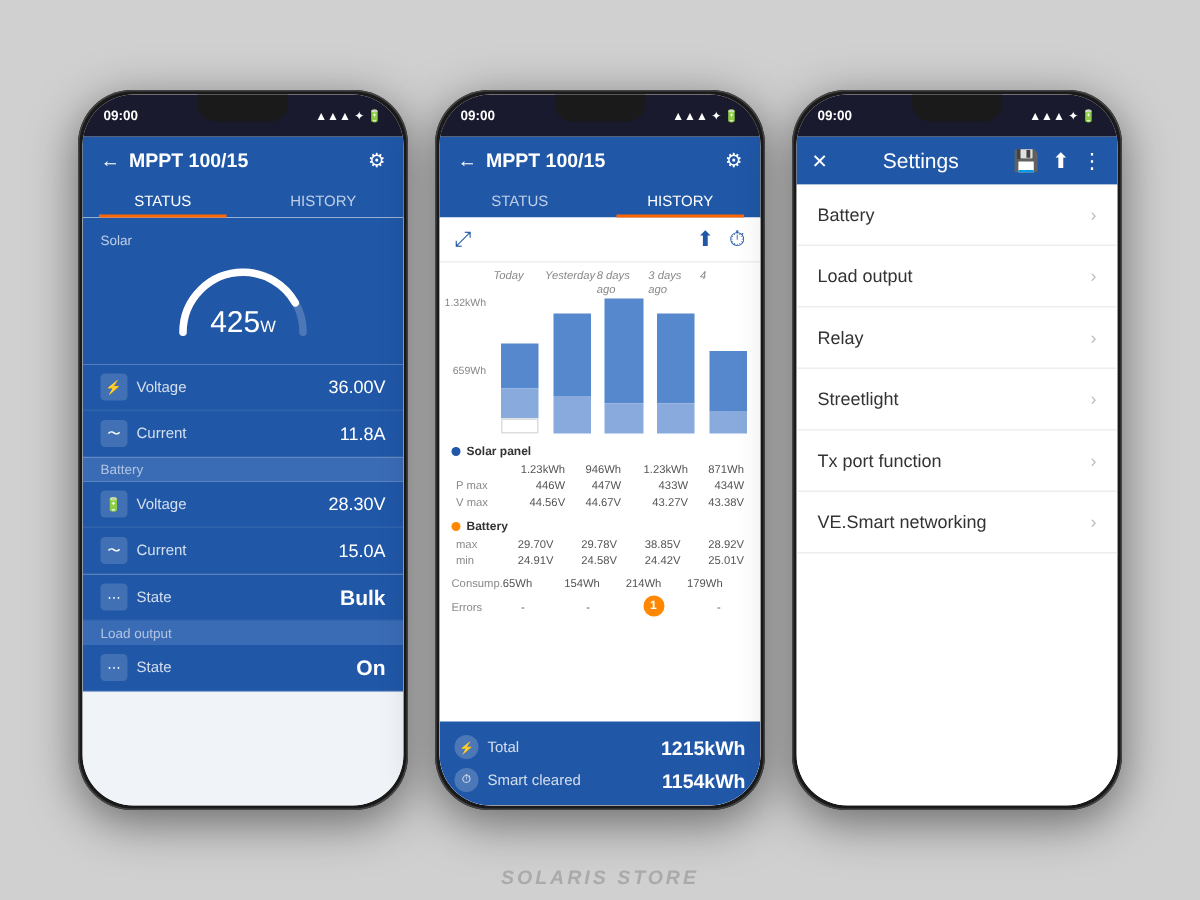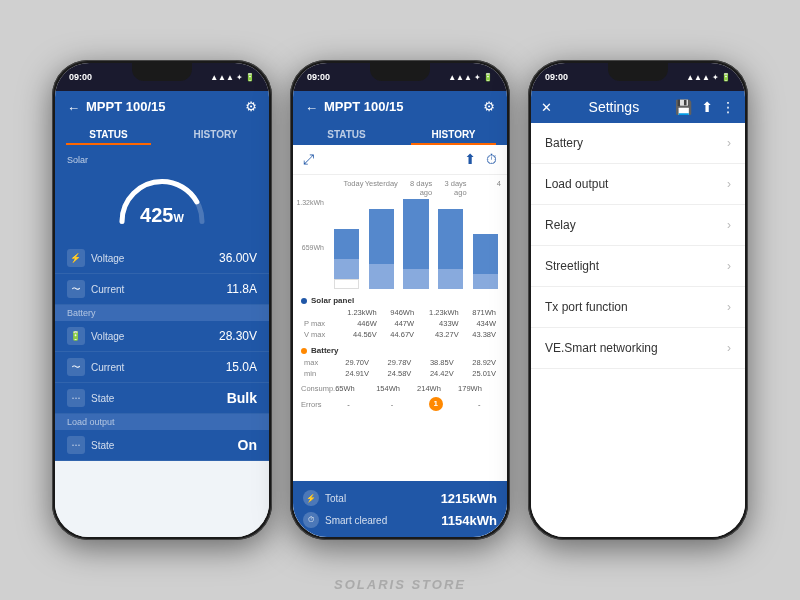--- a/index.html
+++ b/index.html
@@ -119,21 +119,21 @@
     .tabs {
       background: #2057a7;
       display: flex;
       flex-shrink: 0;
     }
     .tab {
       flex: 1;
       text-align: center;
       padding: 7px 0 5px;
       font-size: 10px;
-      font-weight: 700;
+      font-weight: 400;
       color: rgba(255,255,255,0.7);
       position: relative;
       cursor: pointer;
     }
     .tab.active {
       color: #fff;
     }
     .tab.active::after {
       content: '';
       position: absolute;
@@ -181,21 +181,21 @@
       width: 100%;
       height: 100%;
     }
     .gauge-value {
       position: absolute;
       bottom: 2px;
       left: 50%;
       transform: translateX(-50%);
       color: #fff;
       font-size: 20px;
-      font-weight: 700;
+      font-weight: 400;
       white-space: nowrap;
     }
     .gauge-unit {
       font-size: 11px;
     }
 
     .data-row {
       background: #2057a7;
       display: flex;
       align-items: center;
@@ -268,21 +268,22 @@
     }
     .chart-labels {
       display: flex;
       font-size: 7.5px;
       color: #888;
       margin-bottom: 2px;
       padding-left: 30px;
     }
     .chart-labels span {
       flex: 1;
-      text-align: right;
+      text-align: left;
+      font-style: italic;
     }
     .chart-wrapper {
       display: flex;
       height: 90px;
       align-items: flex-end;
       gap: 4px;
     }
     .chart-y-axis {
       display: flex;
       flex-direction: column;

